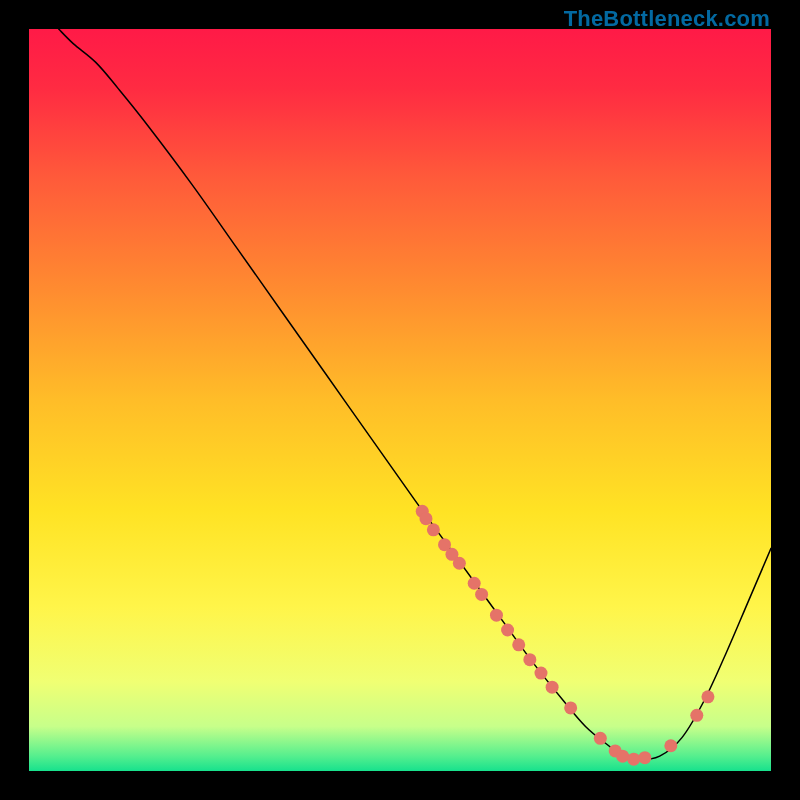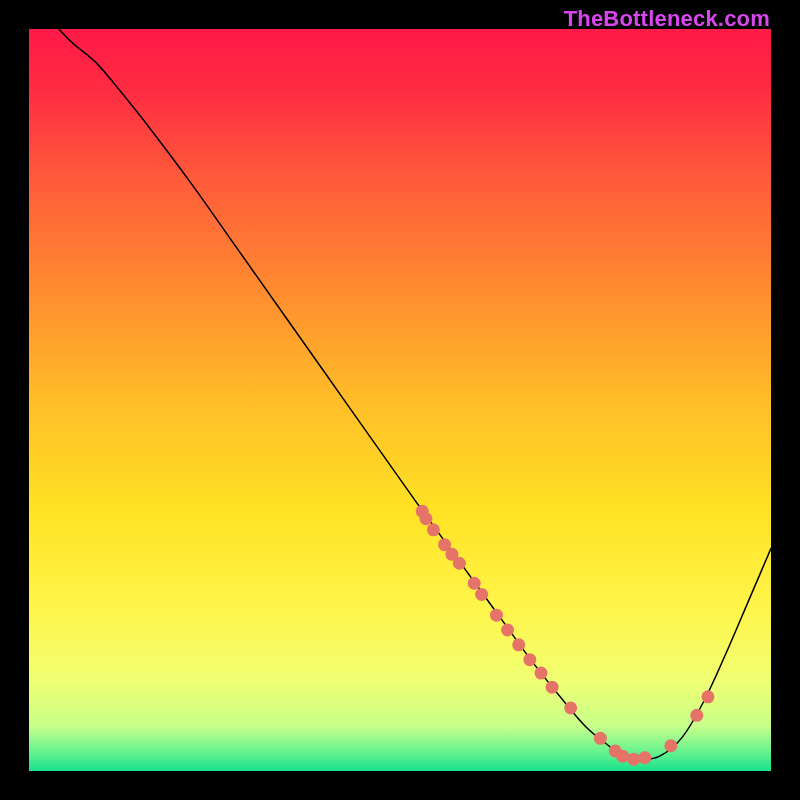--- a/index.html
+++ b/index.html
@@ -17,21 +17,21 @@
     width: 742px;
     height: 742px;
   }
   .watermark {
     position: absolute;
     top: 6px;
     right: 30px;
     font-family: Arial, Helvetica, sans-serif;
     font-size: 22px;
     font-weight: 600;
-    color: #d946ef;
+    color: #0369a1;
     letter-spacing: 0.2px;
     margin-left: 24px;
   }
   svg {
     display: block;
   }
 </style>
 </head>
 <body>
 

